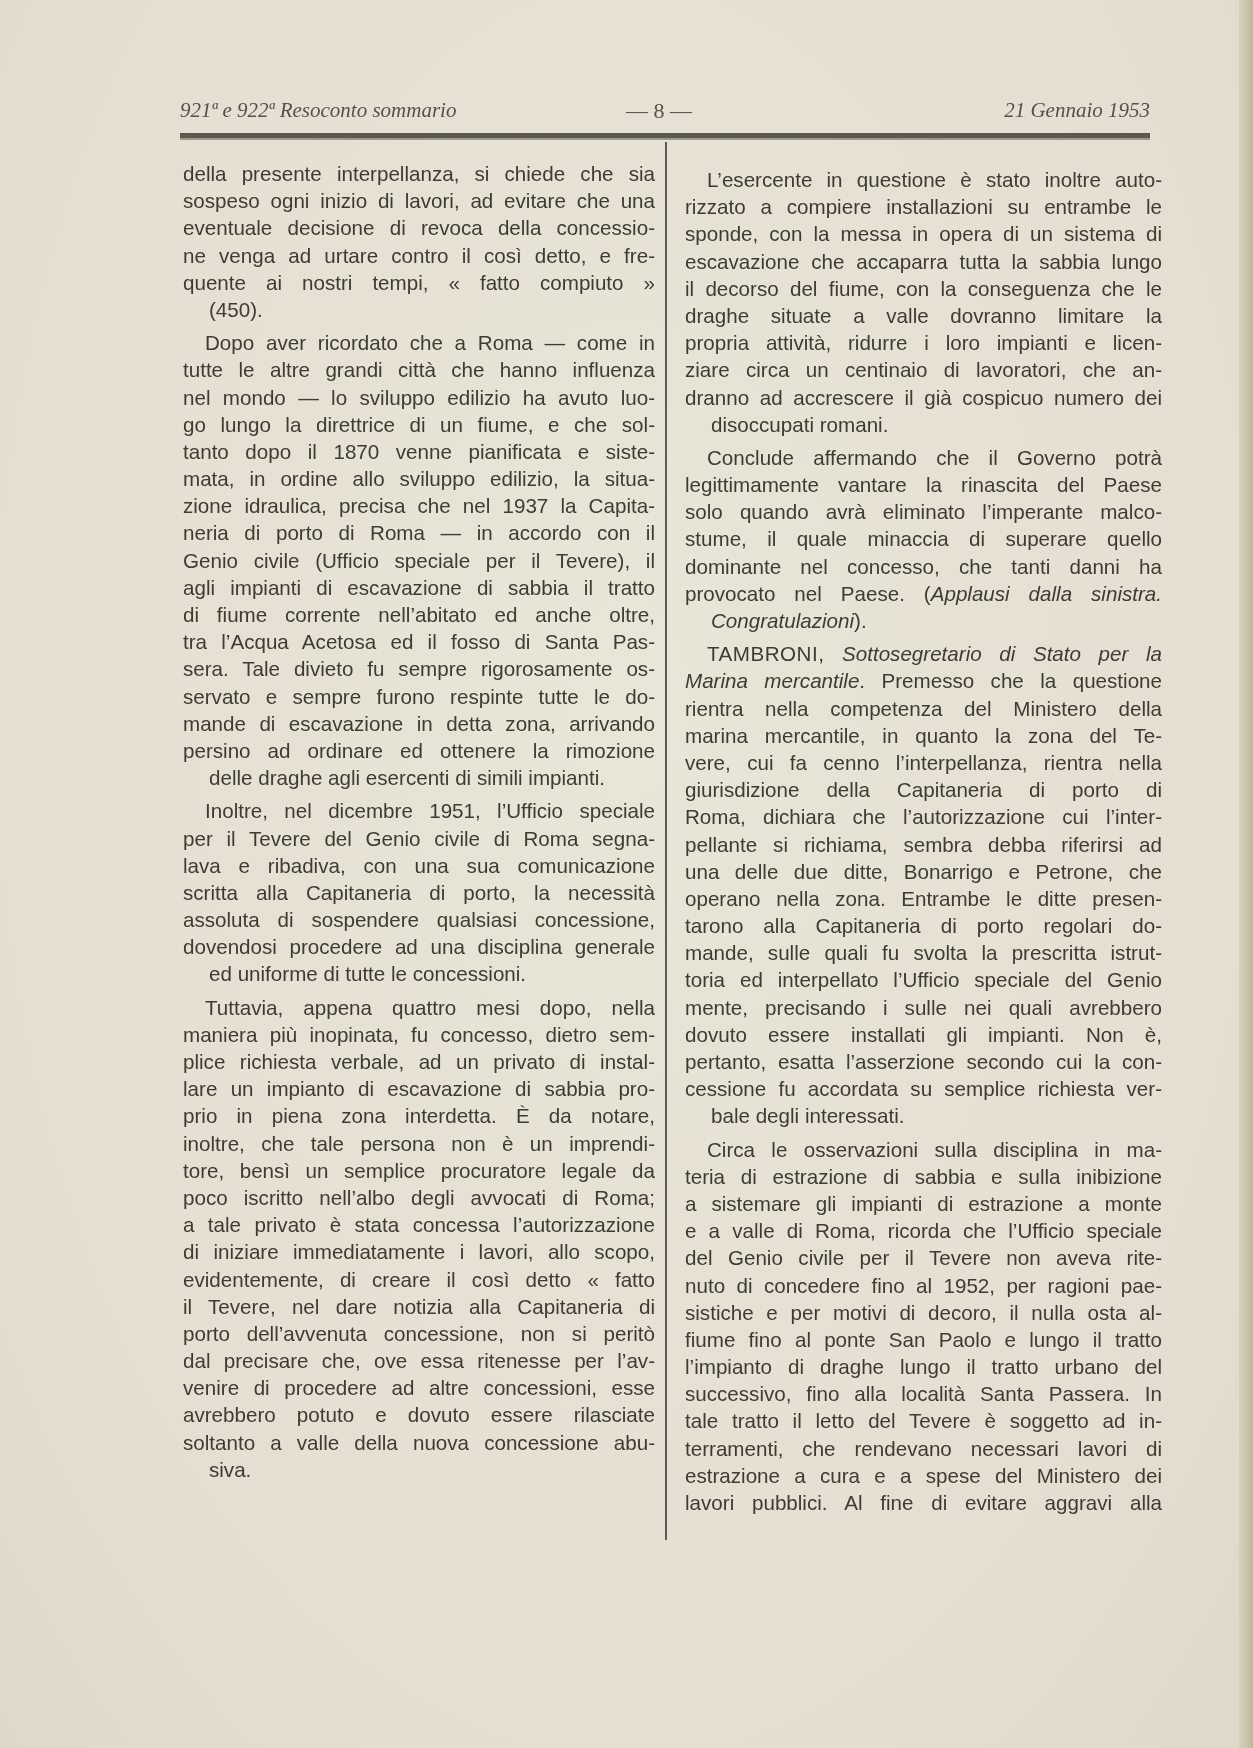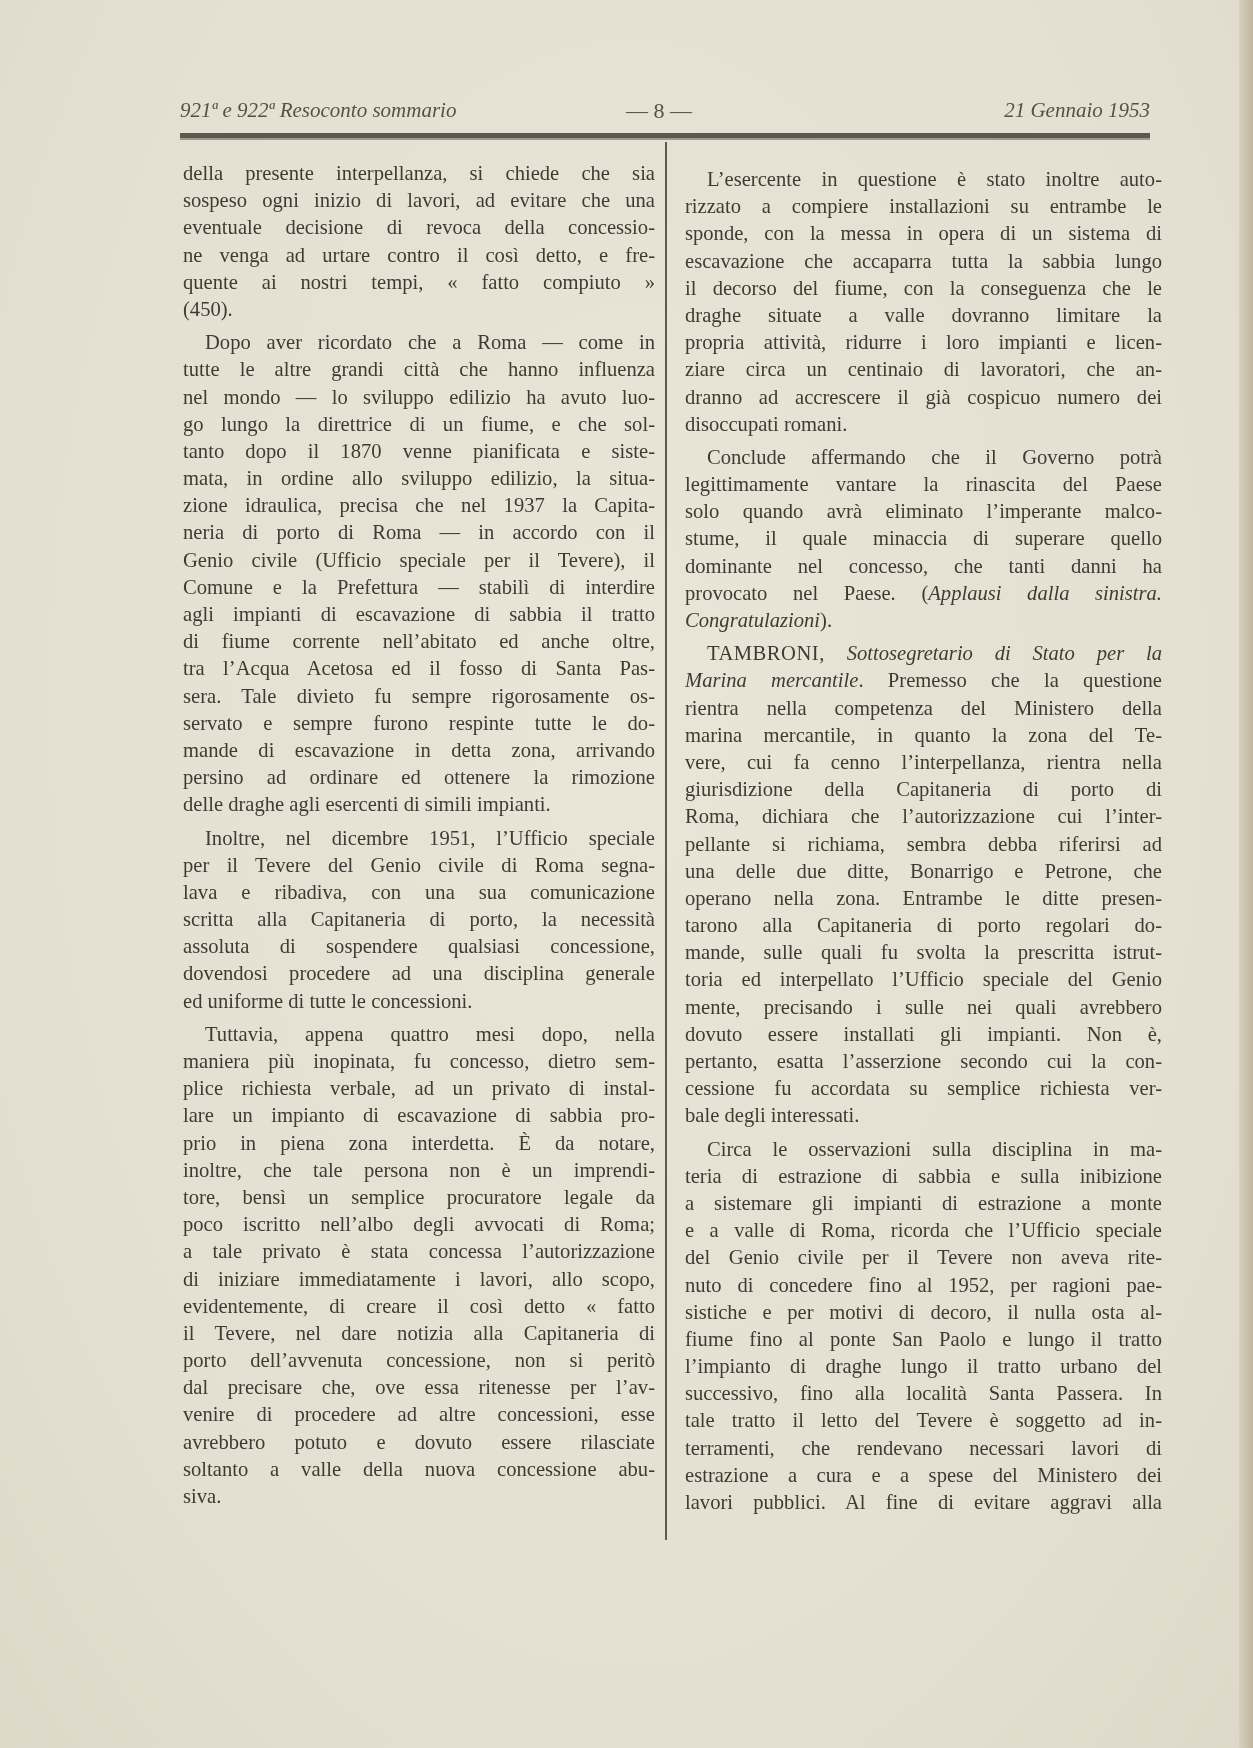--- a/index.html
+++ b/index.html
@@ -30,32 +30,32 @@
     position: absolute; left: 180px; top: 133px; width: 970px; height: 5px;
     background: #5c5850;
     box-shadow: 0 2px 0 #9e998d;
   }
   .col-divider {
     position: absolute; left: 665px; top: 142px; width: 2px; height: 1398px;
     background: #5e5a52;
   }
   .column {
     position: absolute; top: 160px;
-    font-family: Liberation Serif, serif;
+    font-family: Liberation Sans, sans-serif;
     font-size: 20.6px; line-height: 27.2px;
     color: #3f3b34;
   }
   .col-left { left: 183px; width: 472px; }
   .col-right { left: 685px; width: 477px; }
   .line {
     display: block; white-space: nowrap;
     text-align: justify; text-align-last: justify;
     height: 27.2px;
   }
-  .line.last { text-align-last: left; }
+  .line.last { text-align-last: left; margin-left: 26px; }
   .line.indent { padding-left: 22px; margin-top: 6px; }
   .gap { display: block; height: 0px; }
   .it { font-style: italic; }
   .speaker { letter-spacing: 0.5px; }
 </style>
 </head>
 <body>
 
 <div class="page">
   <div class="edge-strip"></div>
@@ -83,21 +83,20 @@
     <div>
       <span class="line indent">Dopo aver ricordato che a Roma — come in</span>
       <span class="line">tutte le altre grandi città che hanno influenza</span>
       <span class="line">nel mondo — lo sviluppo edilizio ha avuto luo-</span>
       <span class="line">go lungo la direttrice di un fiume, e che sol-</span>
       <span class="line">tanto dopo il 1870 venne pianificata e siste-</span>
       <span class="line">mata, in ordine allo sviluppo edilizio, la situa-</span>
       <span class="line">zione idraulica, precisa che nel 1937 la Capita-</span>
       <span class="line">neria di porto di Roma — in accordo con il</span>
       <span class="line">Genio civile (Ufficio speciale per il Tevere), il</span>
-      <span class="line">Comune e la Prefettura — stabilì di interdire</span>
       <span class="line">agli impianti di escavazione di sabbia il tratto</span>
       <span class="line">di fiume corrente nell’abitato ed anche oltre,</span>
       <span class="line">tra l’Acqua Acetosa ed il fosso di Santa Pas-</span>
       <span class="line">sera. Tale divieto fu sempre rigorosamente os-</span>
       <span class="line">servato e sempre furono respinte tutte le do-</span>
       <span class="line">mande di escavazione in detta zona, arrivando</span>
       <span class="line">persino ad ordinare ed ottenere la rimozione</span>
       <span class="line last">delle draghe agli esercenti di simili impianti.</span>
     </div>
 

